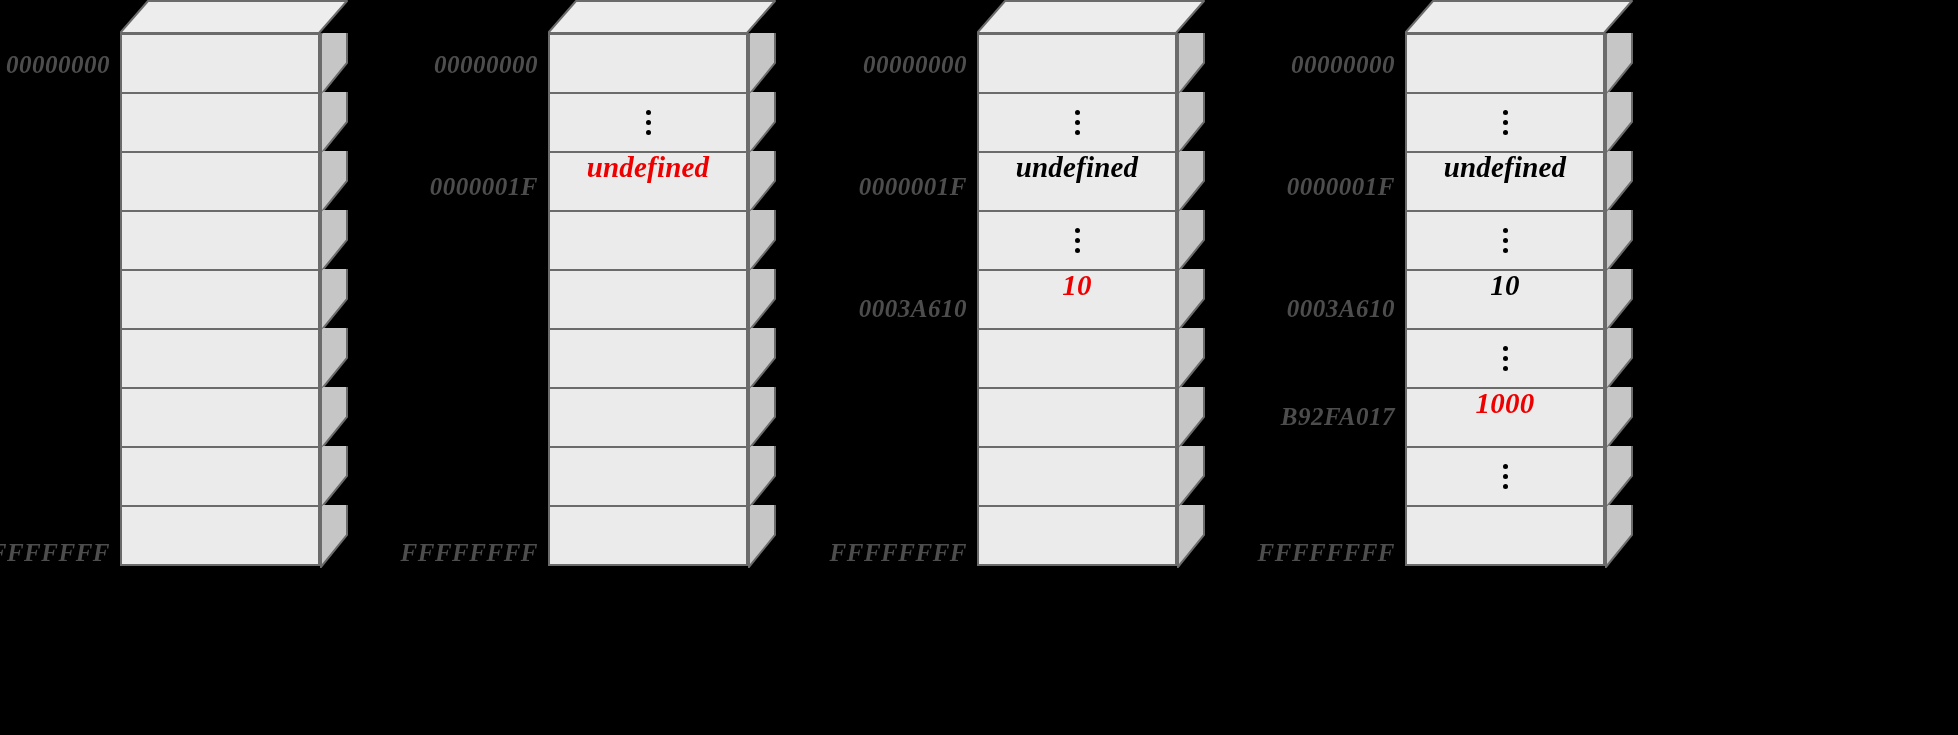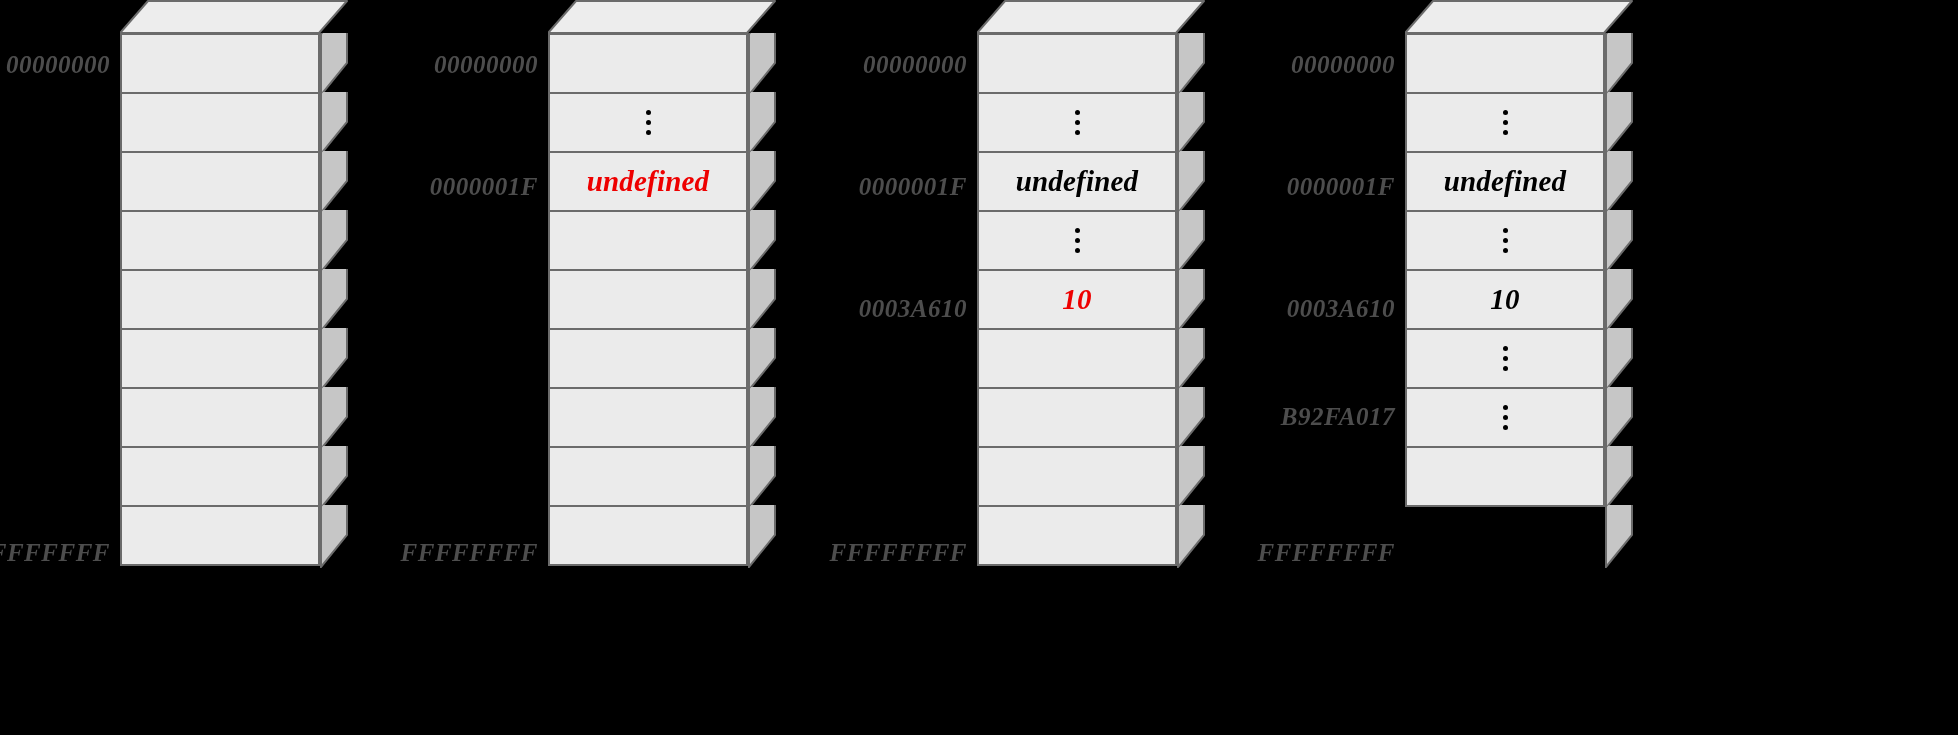--- a/index.html
+++ b/index.html
@@ -48,21 +48,20 @@
   .mem-cell {
     position: relative;
     box-sizing: border-box;
     width: 200px;
     height: 61px;
     background: #ebebeb;
     border: 2px solid #6b6b6b;
     border-bottom-width: 2px;
     margin-top: -2px;
     display: flex;
-    align-items: center;
     justify-content: center;
   }
   .mem-cell:first-child { margin-top: 0; }
 
   .cell-text {
     font-family: "Liberation Serif", "DejaVu Serif", serif;
     font-style: italic;
     font-weight: bold;
     font-size: 29px;
     line-height: 1;
@@ -432,20 +431,23 @@
           <span class="cell-text black">10</span>
         </div>
         <div class="mem-cell">
           <span class="vdots">
             <i></i>
             <i></i>
             <i></i>
           </span>
         </div>
         <div class="mem-cell">
+          <span class="cell-text red">1000</span>
+        </div>
+        <div class="mem-cell">
           <span class="vdots">
             <i></i>
             <i></i>
             <i></i>
           </span>
         </div>
         <div class="mem-cell"></div>
       </div>
       <div class="addr-box" style="left: -240px;">
         <div class="addr-label" style="top: 63.5px;">00000000</div>

